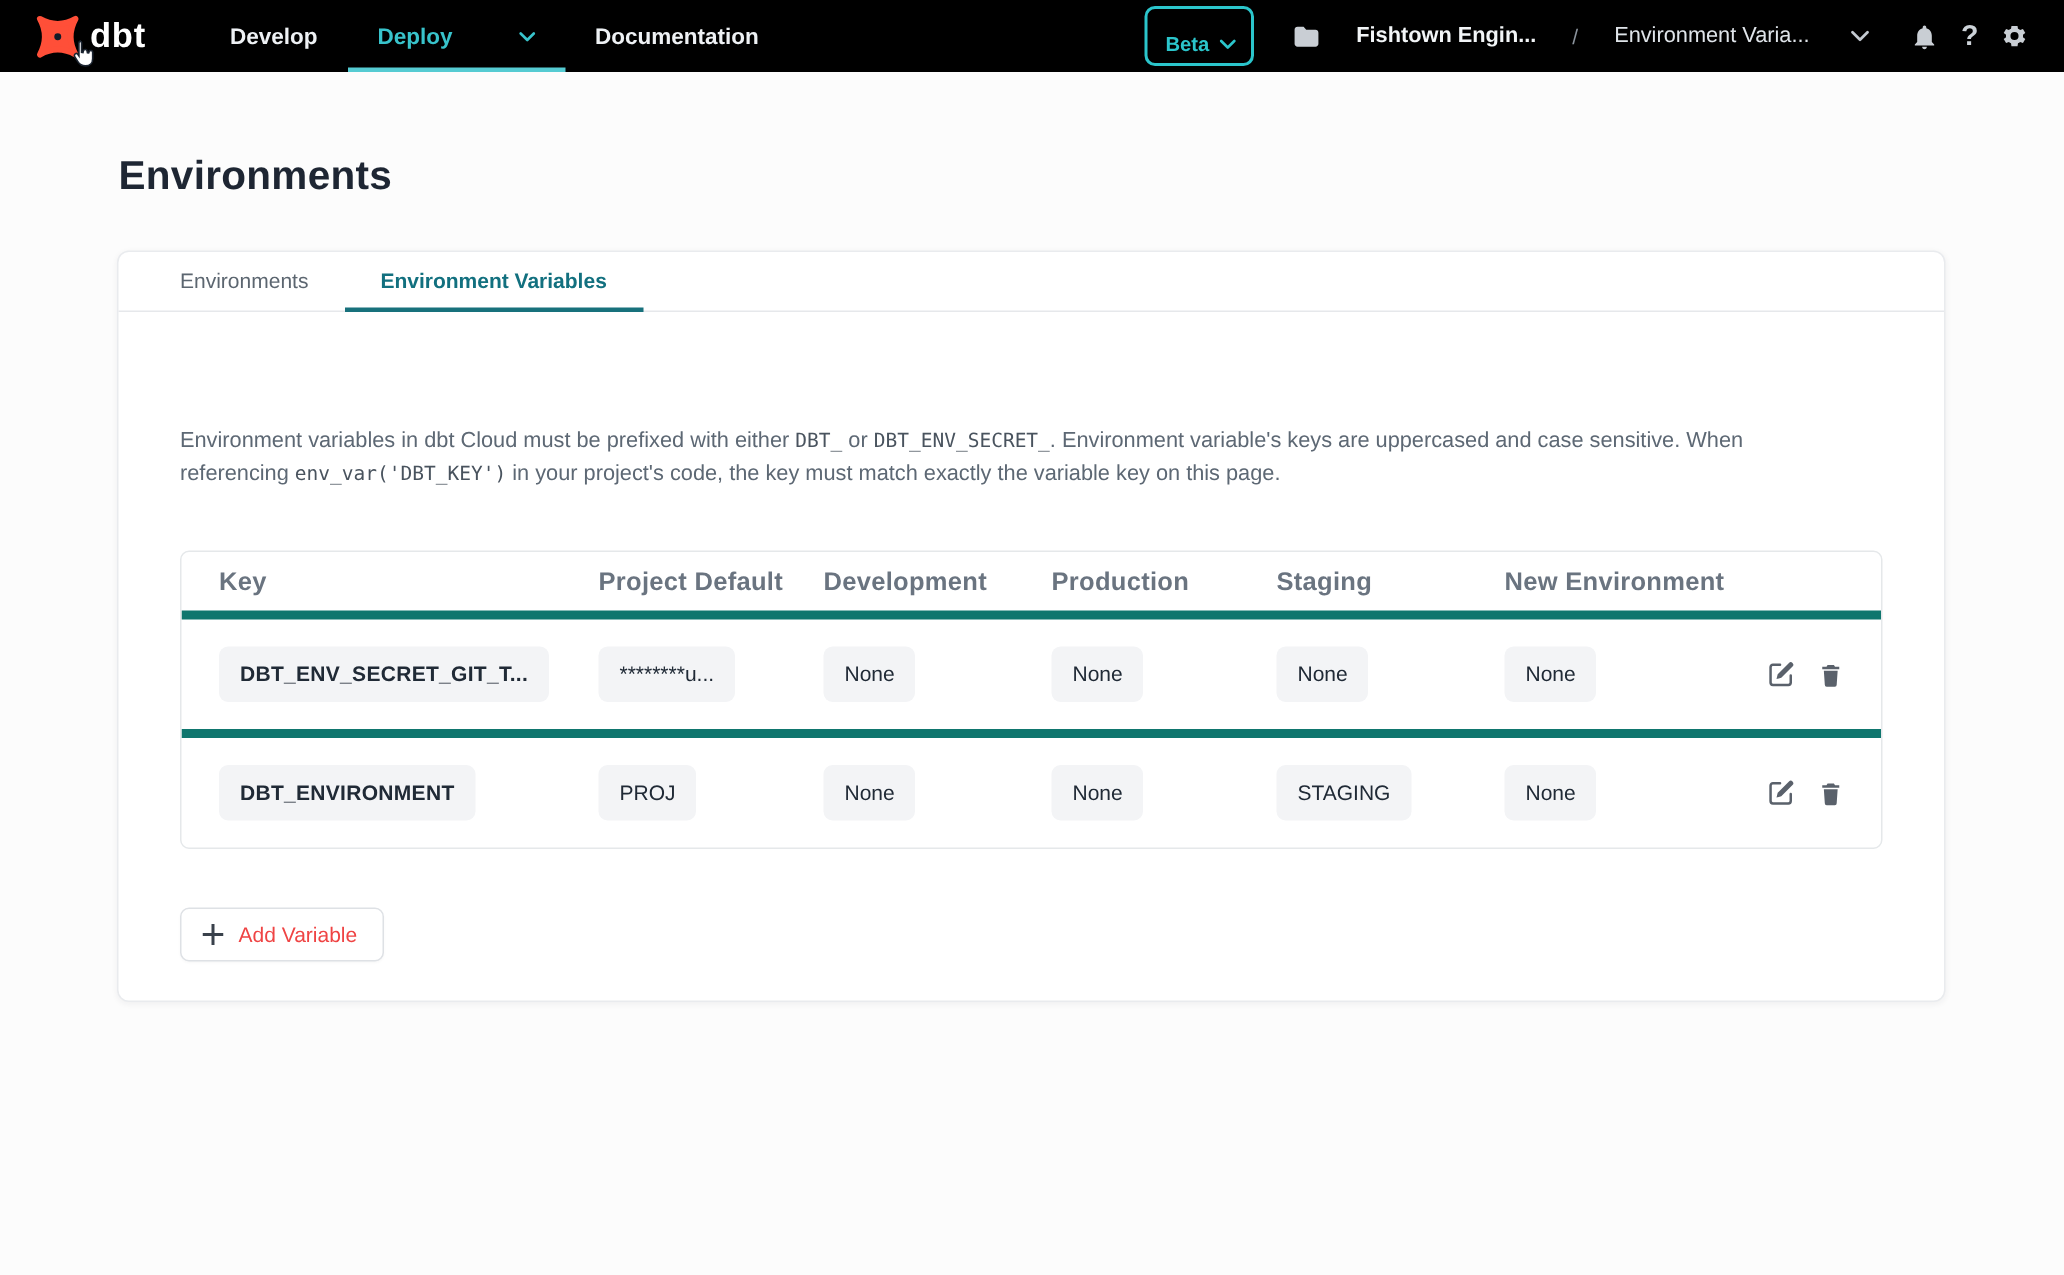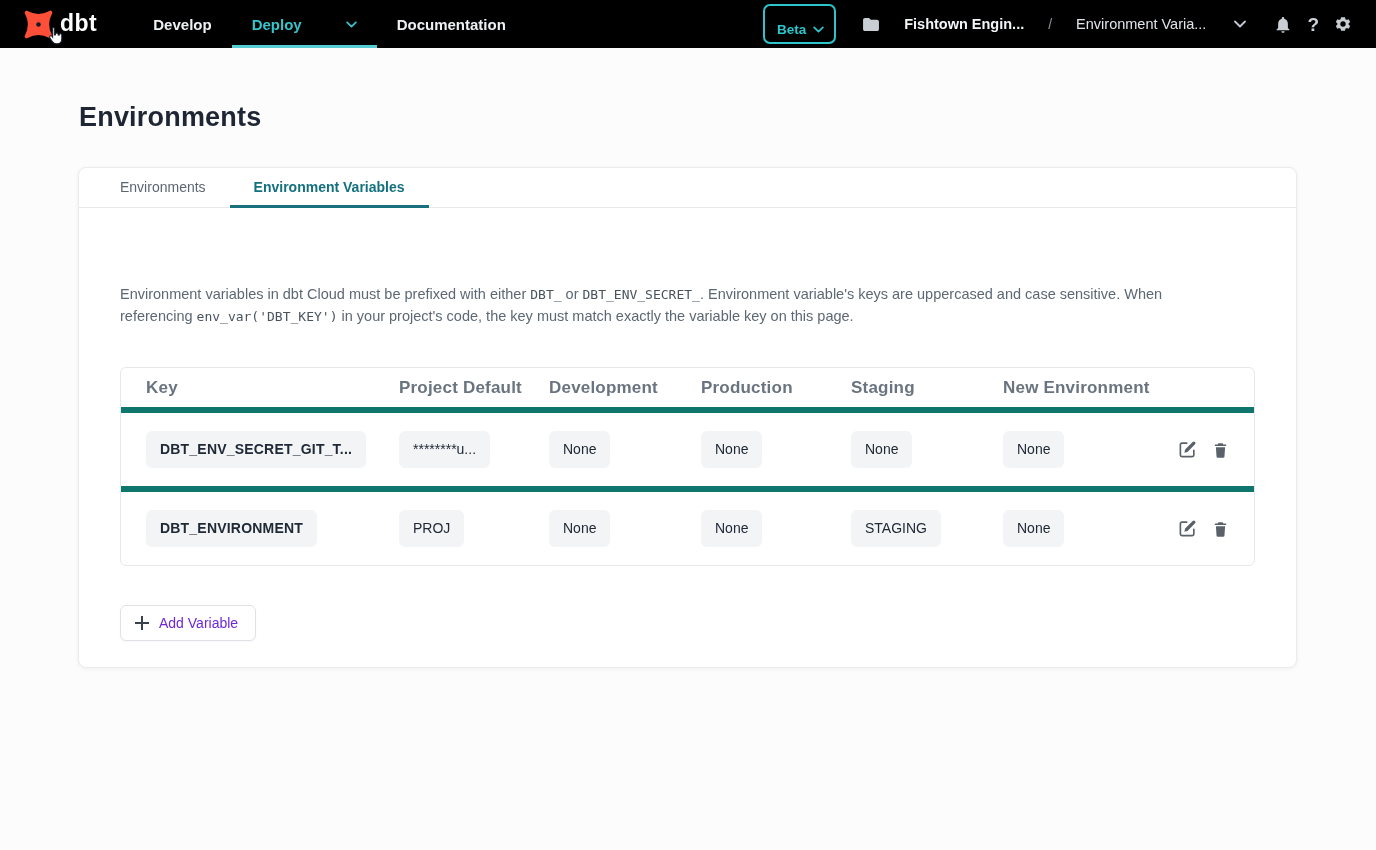--- a/index.html
+++ b/index.html
@@ -49,21 +49,21 @@
   .t-head { height:39px; }
   .t-head .th { font-size:17px; font-weight:700; color:#6a7480; letter-spacing:0.2px; }
   .t-body-row { height:79px; border-top:6px solid #0f766e; }
   .pill { display:inline-block; background:#f3f4f6; border-radius:6px; padding:10px 14px; font-size:14px; color:#202a36; line-height:1.15; white-space:nowrap; }
   .pill.key { font-weight:700; letter-spacing:0.2px; }
   .cell { justify-self:start; }
   .actions { justify-self:end; display:flex; align-items:center; gap:15px; }
   .icon-btn { background:none; border:none; padding:0; color:#5a616b; cursor:pointer; display:flex; align-items:center; }
 
   
-  .add-btn { margin-top:39px; display:inline-flex; align-items:center; gap:10px; padding:9px 17px 9px 14px; background:#ffffff; border:1px solid #dee1e5; border-radius:6px; font-size:14px; color:#6d28d9; font-family:"Liberation Sans", sans-serif; cursor:pointer; box-shadow:0 1px 2px rgba(0,0,0,0.03); }
+  .add-btn { margin-top:39px; display:inline-flex; align-items:center; gap:10px; padding:9px 17px 9px 14px; background:#ffffff; border:1px solid #dee1e5; border-radius:6px; font-size:14px; color:#ef4444; font-family:"Liberation Sans", sans-serif; cursor:pointer; box-shadow:0 1px 2px rgba(0,0,0,0.03); }
   .add-btn .plus { color:#39414b; display:flex; }
 </style>
 </head>
 <body>
 
 <header class="navbar">
   <div class="logo-wrap">
     <svg class="logo-mark" viewBox="0 0 100 100" width="33" height="33">
       <path d="M14 14 Q50 34 86 14 Q66 50 86 86 Q50 66 14 86 Q34 50 14 14 Z" fill="#ff4f38" stroke="#ff4f38" stroke-width="12" stroke-linejoin="round"></path>
       <circle cx="50" cy="50" r="7" fill="#131b28"></circle>

